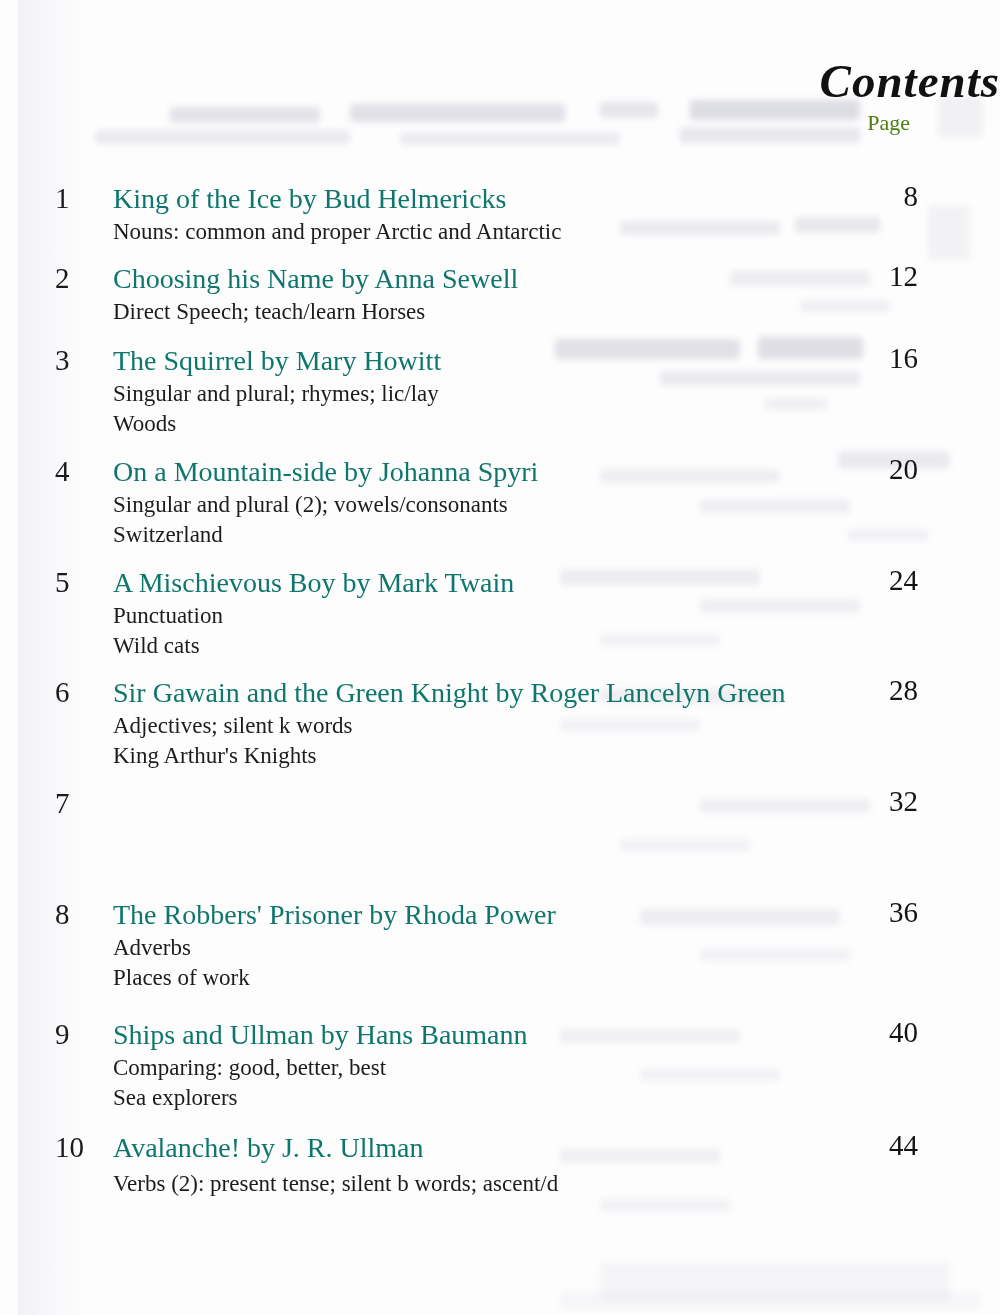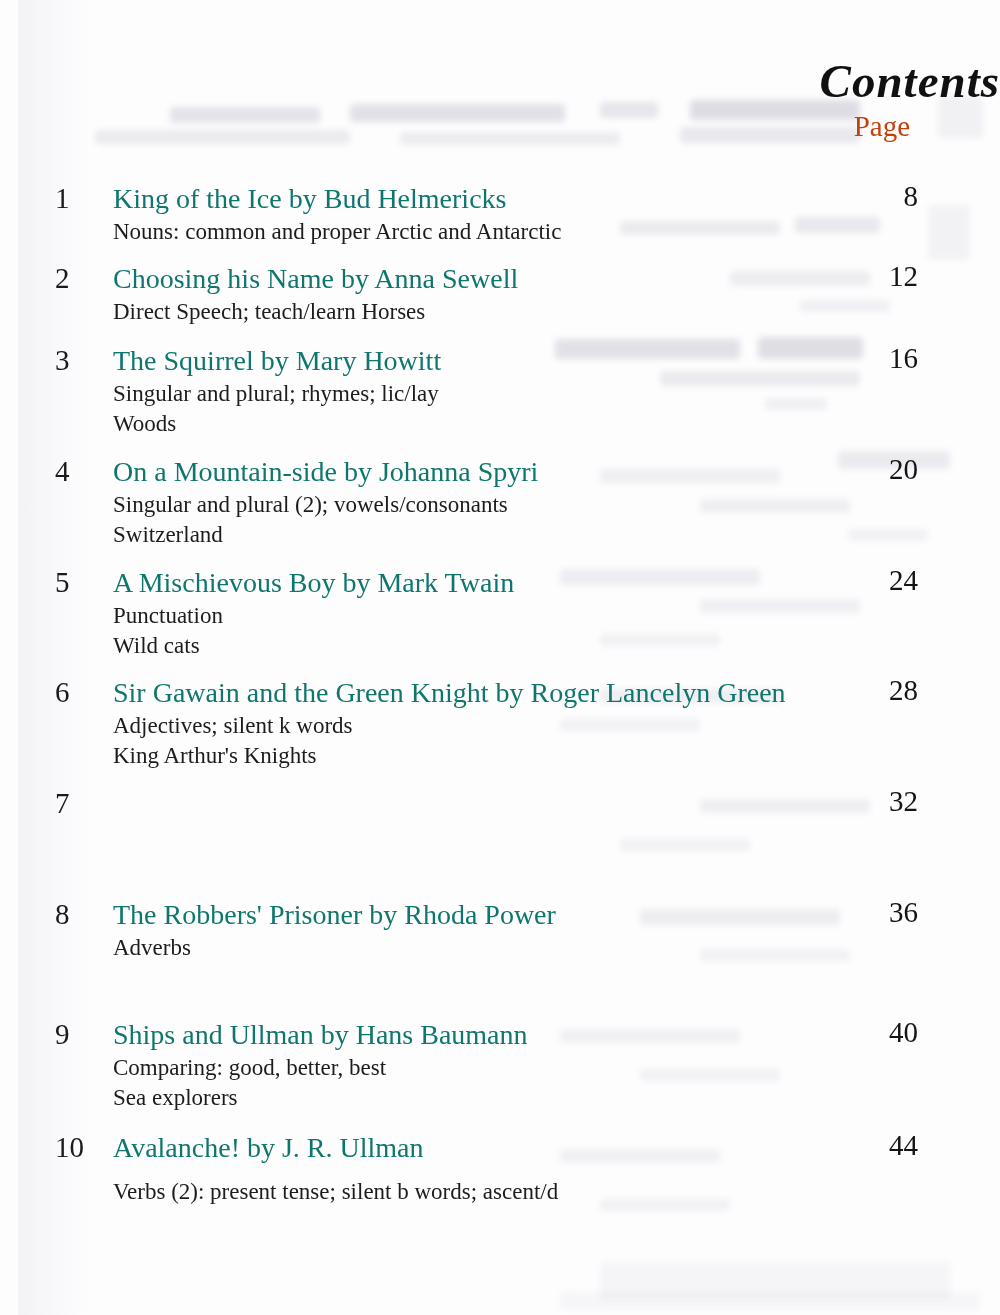--- a/index.html
+++ b/index.html
@@ -26,39 +26,39 @@
     filter:blur(3px);
   }
   h1.contents{
     position:absolute;top:54px;left:0;right:0;margin:0;
     text-align:right;text-indent:55px;
     font-size:47px;font-weight:bold;font-style:italic;
     letter-spacing:1px;color:#111;
   }
   .page-col-header{
     position:absolute;top:110px;right:90px;
-    font-size:29px;color:#c2410c;
+    font-size:22px;color:#4d7c0f;
   }
   .entry{position:absolute;left:0;width:1000px;}
   .e1{top:180px}.e2{top:260px}.e3{top:342px}.e4{top:453px}.e5{top:564px}
   .e6{top:674px}.e7{top:785px}.e8{top:896px}.e9{top:1016px}.e10{top:1129px}
   .entry .num{
     position:absolute;left:55px;top:2px;
     font-size:29px;color:#1a1a1a;
   }
   .entry .body{margin-left:113px;margin-right:150px;}
   .entry .title{
     font-size:28px;line-height:37px;color:#0f766e;
     white-space:nowrap;
   }
   .entry .sub{
     font-size:23px;line-height:30px;color:#1c1c1c;
     white-space:nowrap;
   }
-  .e10 .title{margin-bottom:11px;}
+  .e10 .title{margin-bottom:3px;}
   .entry .pg{
     position:absolute;top:0;right:82px;
     font-size:29px;color:#141414;
   }
 </style>
 </head>
 <body>
 
 <div class="page">
 
@@ -169,20 +169,21 @@
     <span class="num">7</span>
     <span class="pg">32</span>
   </div>
 
   <div class="entry e8">
     <span class="num">8</span>
     <span class="pg">36</span>
     <div class="body">
       <div class="title">The Robbers' Prisoner by Rhoda Power</div>
       <div class="sub">Adverbs</div>
+      <div class="sub">Places of work</div>
     </div>
   </div>
 
   <div class="entry e9">
     <span class="num">9</span>
     <span class="pg">40</span>
     <div class="body">
       <div class="title">Ships and Ullman by Hans Baumann</div>
       <div class="sub">Comparing: good, better, best</div>
       <div class="sub">Sea explorers</div>

